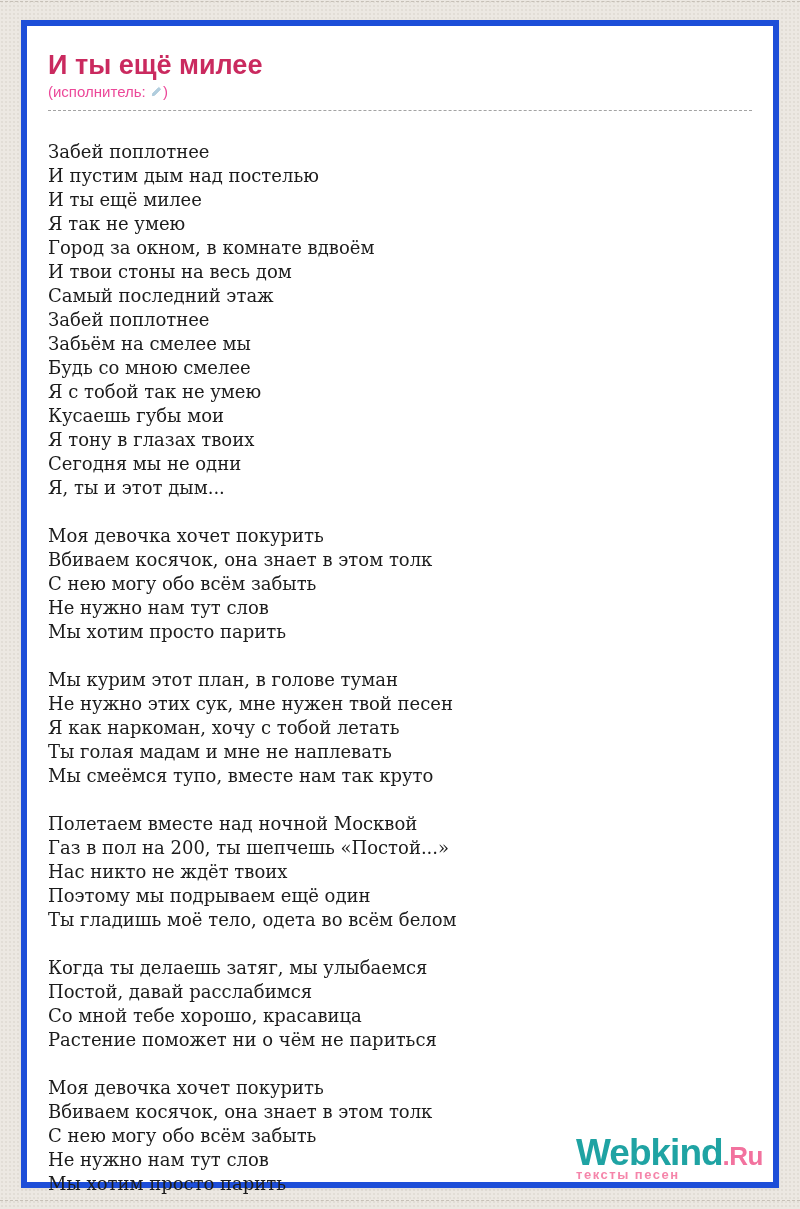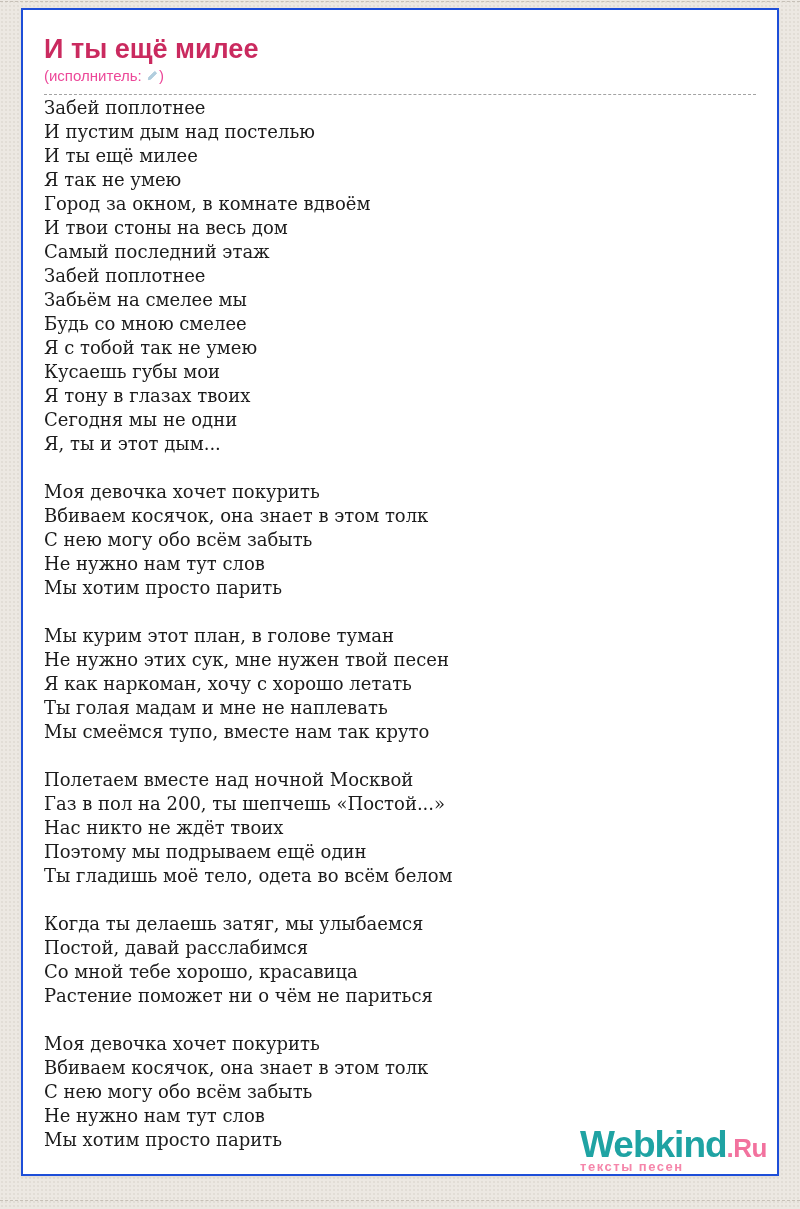--- a/index.html
+++ b/index.html
@@ -10,44 +10,44 @@
     background-size:4px 4px;
     font-family:"Liberation Sans", sans-serif;
   }
   .edge-dash{
     position:absolute;left:0;width:100%;height:0;
     border-top:1px dashed #c6c0b7;
   }
   .edge-dash.top{top:1px;}
   .edge-dash.bottom{top:1200px;}
   .card{
-    position:absolute;left:21px;top:8px;width:758px;height:1168px;
+    position:absolute;left:21px;top:20px;width:758px;height:1168px;
     background:#ffffff;
-    border:2px solid #1d4ed8;
+    border:6px solid #1d4ed8;
     box-shadow:0 1px 3px rgba(0,0,0,0.06);
     box-sizing:border-box;
   }
   .card-inner{padding:0 21px;position:relative;height:100%;box-sizing:border-box;}
   .song-title{
     margin:0;padding-top:24px;
     font-size:27px;font-weight:bold;line-height:30px;
     color:#ca2a5f;
   }
   .artist-line{
     margin-top:3px;
     font-size:15px;color:#ec4899;line-height:18px;
     padding-bottom:9px;
     border-bottom:1px dashed #a3a3a3;
   }
   .artist-edit{
     display:inline-block;vertical-align:baseline;
     margin:0 1px;cursor:pointer;
   }
   .lyrics{
-    margin-top:1px;
+    margin-top:29px;
     font-family:"DejaVu Serif","Liberation Serif",serif;
     font-size:18px;line-height:24px;color:#1c1c1c;
   }
   .stanza{margin:0 0 24px 0;}
   .stanza:last-child{margin-bottom:0;}
   .line{white-space:pre;}
   .logo{
     position:absolute;right:10px;bottom:1px;
     text-align:left;line-height:1;cursor:pointer;
   }
@@ -102,21 +102,21 @@
         <div class="stanza">
           <div class="line">Моя девочка хочет покурить</div>
           <div class="line">Вбиваем косячок, она знает в этом толк</div>
           <div class="line">С нею могу обо всём забыть</div>
           <div class="line">Не нужно нам тут слов</div>
           <div class="line">Мы хотим просто парить</div>
         </div>
         <div class="stanza">
           <div class="line">Мы курим этот план, в голове туман</div>
           <div class="line">Не нужно этих сук, мне нужен твой песен</div>
-          <div class="line">Я как наркоман, хочу с хорошо летать</div>
+          <div class="line">Я как наркоман, хочу с тобой летать</div>
           <div class="line">Ты голая мадам и мне не наплевать</div>
           <div class="line">Мы смеёмся тупо, вместе нам так круто</div>
         </div>
         <div class="stanza">
           <div class="line">Полетаем вместе над ночной Москвой</div>
           <div class="line">Газ в пол на 200, ты шепчешь «Постой...»</div>
           <div class="line">Нас никто не ждёт твоих</div>
           <div class="line">Поэтому мы подрываем ещё один</div>
           <div class="line">Ты гладишь моё тело, одета во всём белом</div>
         </div>

